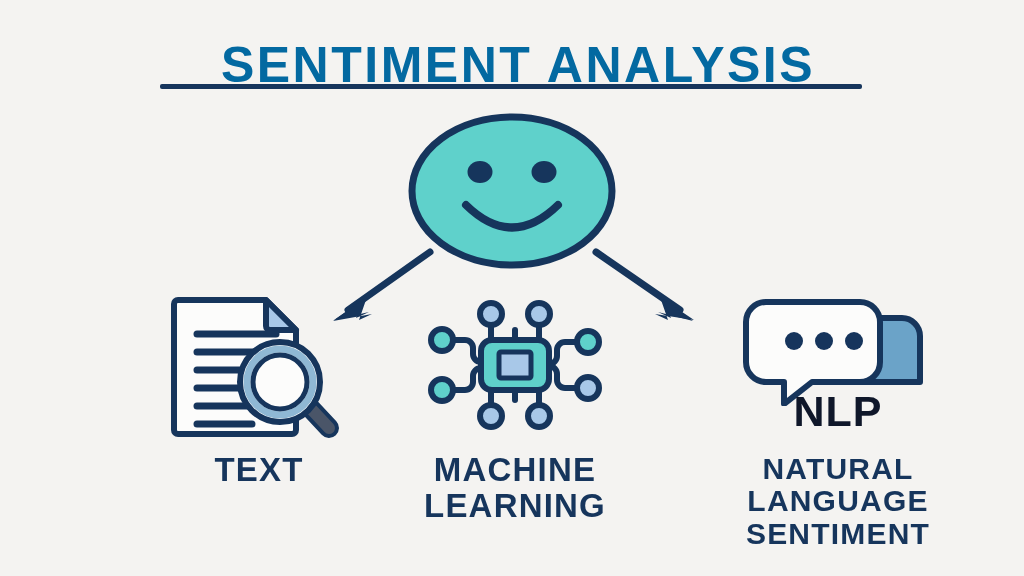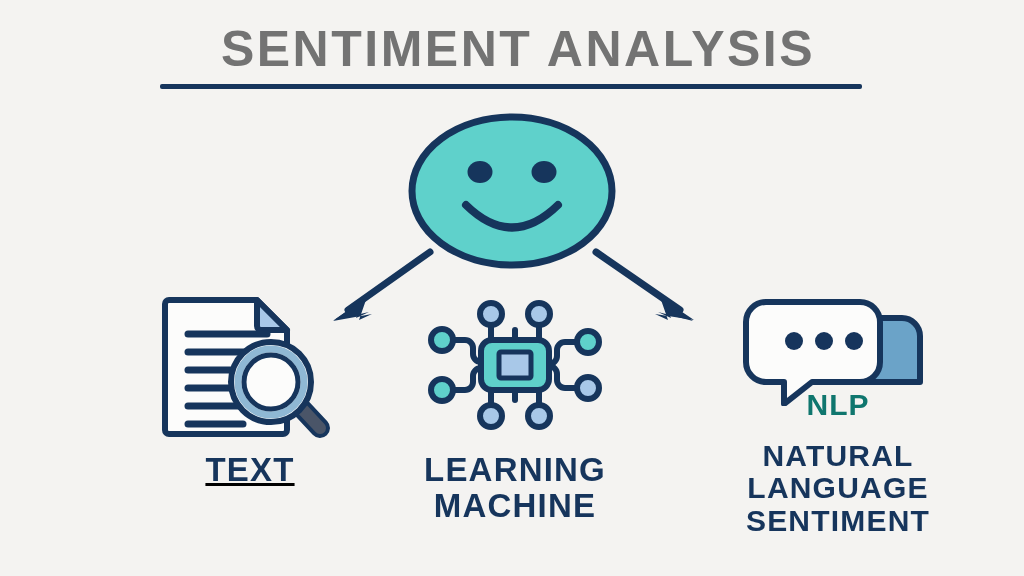--- a/index.html
+++ b/index.html
@@ -29,23 +29,23 @@
     top: 24px;
     left: 0;
     width: 1024px;
     text-align: center;
   }
   .title {
     font-family: "Liberation Sans", sans-serif;
     font-weight: bold;
     font-size: 50px;
     letter-spacing: 2.5px;
-    color: #737373;
+    color: #0369a1;
     line-height: 1;
-    margin: 0;
+    margin: 16px;
     white-space: nowrap;
     padding-left: 12px;
   }
   .title-rule {
     position: absolute;
     top: 84px;
     left: 160px;
     width: 702px;
     height: 5px;
     background: #16355c;
@@ -82,24 +82,23 @@
   }
   .col-label {
     font-family: "Liberation Sans", sans-serif;
     font-weight: bold;
     color: #16355c;
     letter-spacing: 1.2px;
     line-height: 1.08;
   }
 
   #col-text-mining {
-    left: 115px;
+    left: 124px;
     top: 290px;
     width: 270px;
-    text-decoration: underline;
   }
   #col-text-mining .col-label {
     font-size: 33px;
     margin-top: 12px;
   }
 
   #col-machine-learning {
     left: 380px;
     top: 300px;
     width: 270px;
@@ -110,22 +109,22 @@
   }
 
   #col-nlp {
     left: 688px;
     top: 296px;
     width: 300px;
   }
   .nlp-abbr {
     font-family: "Liberation Sans", sans-serif;
     font-weight: bold;
-    font-size: 30px;
-    color: #0f766e;
+    font-size: 43px;
+    color: #0f172a;
     letter-spacing: 1px;
     line-height: 1;
     margin-top: -16px;
     position: relative;
     z-index: 5;
   }
   #col-nlp .col-label {
     font-size: 30px;
     margin-top: 20px;
   }
@@ -218,22 +217,22 @@
         <circle cx="114" cy="14" r="11" fill="#a8c8e8"></circle>
         <circle cx="66" cy="116" r="11" fill="#a8c8e8"></circle>
         <circle cx="114" cy="116" r="11" fill="#a8c8e8"></circle>
         <circle cx="17" cy="40" r="11" fill="#5fd1cb"></circle>
         <circle cx="17" cy="90" r="11" fill="#5fd1cb"></circle>
         <circle cx="163" cy="42" r="11" fill="#5fd1cb"></circle>
         <circle cx="163" cy="88" r="11" fill="#a8c8e8"></circle>
       </g>
     </svg>
     <div class="col-label">
+      <span class="lbl-line">MACHINE</span>
       <span class="lbl-line">LEARNING</span>
-      <span class="lbl-line">MACHINE</span>
     </div>
   </div>
 
   <div class="col" id="col-nlp">
     <svg class="col-icon" width="200" height="110" viewBox="0 0 200 110" aria-hidden="true">
 
       <path d="M88 22 h76 a18 18 0 0 1 18 18 v46 h-94 z" fill="#6ba3c8" stroke="#16355c" stroke-width="6" stroke-linejoin="round"></path>
 
       <path d="M28 6 h94 a20 20 0 0 1 20 20 v40 a20 20 0 0 1 -20 20 h-48 l-28 22 v-22 h-18 a20 20 0 0 1 -20 -20 v-40 a20 20 0 0 1 20 -20 z" fill="#fcfcfb" stroke="#16355c" stroke-width="6" stroke-linejoin="round"></path>
 

